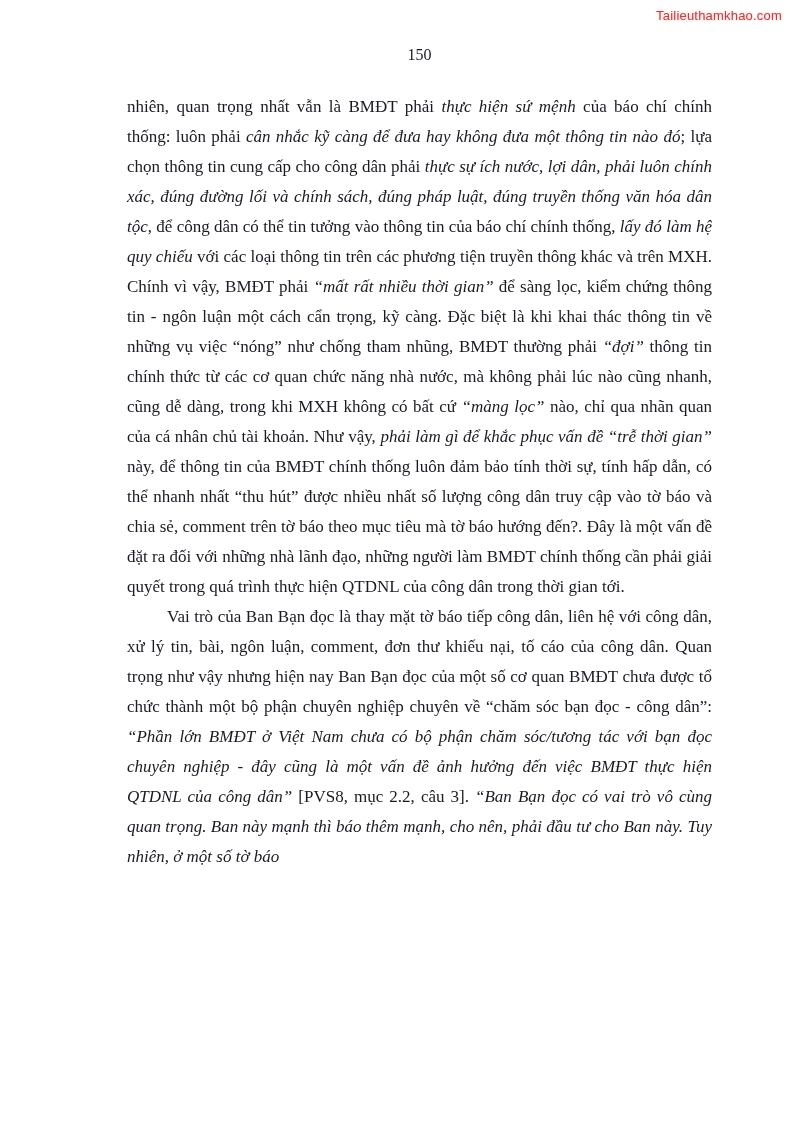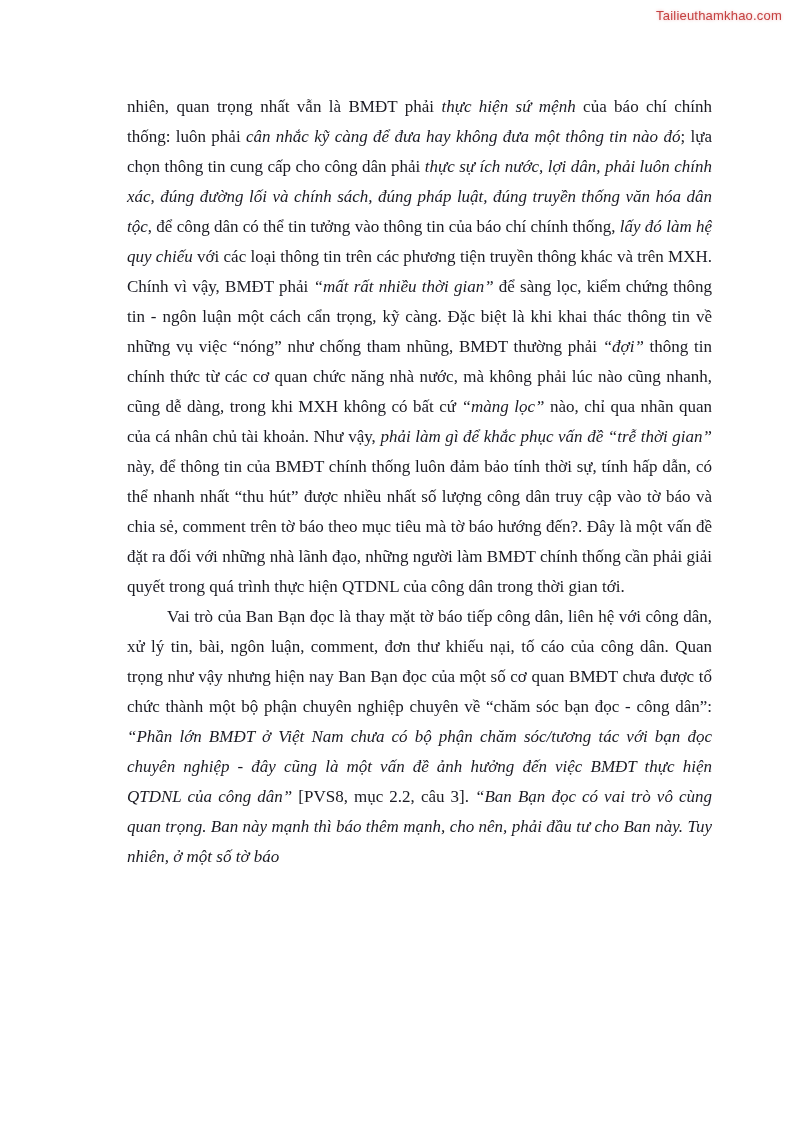--- a/index.html
+++ b/index.html
@@ -47,17 +47,18 @@
   p.block { margin: 0; padding: 0; }
   p.indent { text-indent: 40px; }
   .it { font-style: italic; }
   .bd { font-weight: bold; }
 </style>
 </head>
 <body style="color: rgb(26, 26, 34);">
 
 <div class="page">
   <div class="watermark" style="color: rgb(197, 65, 65);">Tailieuthamkhao.com</div>
+  <div class="page-number">150</div>
   <div class="content">
       <p class="block"><span>nhiên, quan trọng nhất vẫn là BMĐT phải </span><span class="it">thực hiện sứ mệnh</span><span> của báo chí chính thống: luôn phải </span><span class="it">cân nhắc kỹ càng để đưa hay không đưa một thông tin nào đó</span><span>; lựa chọn thông tin cung cấp cho công dân phải </span><span class="it">thực sự ích nước, lợi dân, phải luôn chính xác, đúng đường lối và chính sách, đúng pháp luật, đúng truyền thống văn hóa dân tộc</span><span>, để công dân có thể tin tưởng vào thông tin của báo chí chính thống, </span><span class="it">lấy đó làm hệ quy chiếu</span><span> với các loại thông tin trên các phương tiện truyền thông khác và trên MXH. Chính vì vậy, BMĐT phải </span><span class="it">“mất rất nhiều thời gian”</span><span> để sàng lọc, kiểm chứng thông tin - ngôn luận một cách cẩn trọng, kỹ càng. Đặc biệt là khi khai thác thông tin về những vụ việc “nóng” như chống tham nhũng, BMĐT thường phải </span><span class="it">“đợi”</span><span> thông tin chính thức từ các cơ quan chức năng nhà nước, mà không phải lúc nào cũng nhanh, cũng dễ dàng, trong khi MXH không có bất cứ </span><span class="it">“màng lọc”</span><span> nào, chỉ qua nhãn quan của cá nhân chủ tài khoản.  Như vậy, </span><span class="it">phải làm gì để khắc phục vấn đề “trễ thời gian”</span><span> này, để thông tin của BMĐT chính thống luôn đảm bảo tính thời sự, tính hấp dẫn, có thể nhanh nhất “thu hút” được nhiều nhất số lượng công dân truy cập vào tờ báo và chia sẻ, comment trên tờ báo theo mục tiêu mà tờ báo hướng đến?. Đây là một vấn đề đặt ra đối với những nhà lãnh đạo, những người làm BMĐT chính thống cần phải giải quyết trong quá trình thực hiện QTDNL của công dân trong thời gian tới.</span></p>
       <p class="block indent"><span>Vai trò của Ban Bạn đọc là thay mặt tờ báo tiếp công dân, liên hệ với công dân, xử lý tin, bài, ngôn luận, comment, đơn thư khiếu nại, tố cáo của công dân. Quan trọng như vậy nhưng hiện nay Ban Bạn đọc của một số cơ quan BMĐT chưa được tổ chức thành một bộ phận chuyên nghiệp chuyên về “chăm sóc bạn đọc - công dân”: </span><span class="it">“Phần lớn BMĐT ở Việt Nam chưa có bộ phận chăm sóc/tương tác với bạn đọc chuyên nghiệp - đây cũng là một vấn đề ảnh hưởng đến việc BMĐT thực hiện QTDNL của công dân”</span><span> [PVS8, mục 2.2, câu 3]. </span><span class="it">“Ban Bạn đọc có vai trò vô cùng quan trọng. Ban này mạnh thì báo thêm mạnh, cho nên, phải đầu tư cho Ban này. Tuy nhiên, ở một số tờ báo</span></p>
     </div>
 </div>
 
 </body></html>

